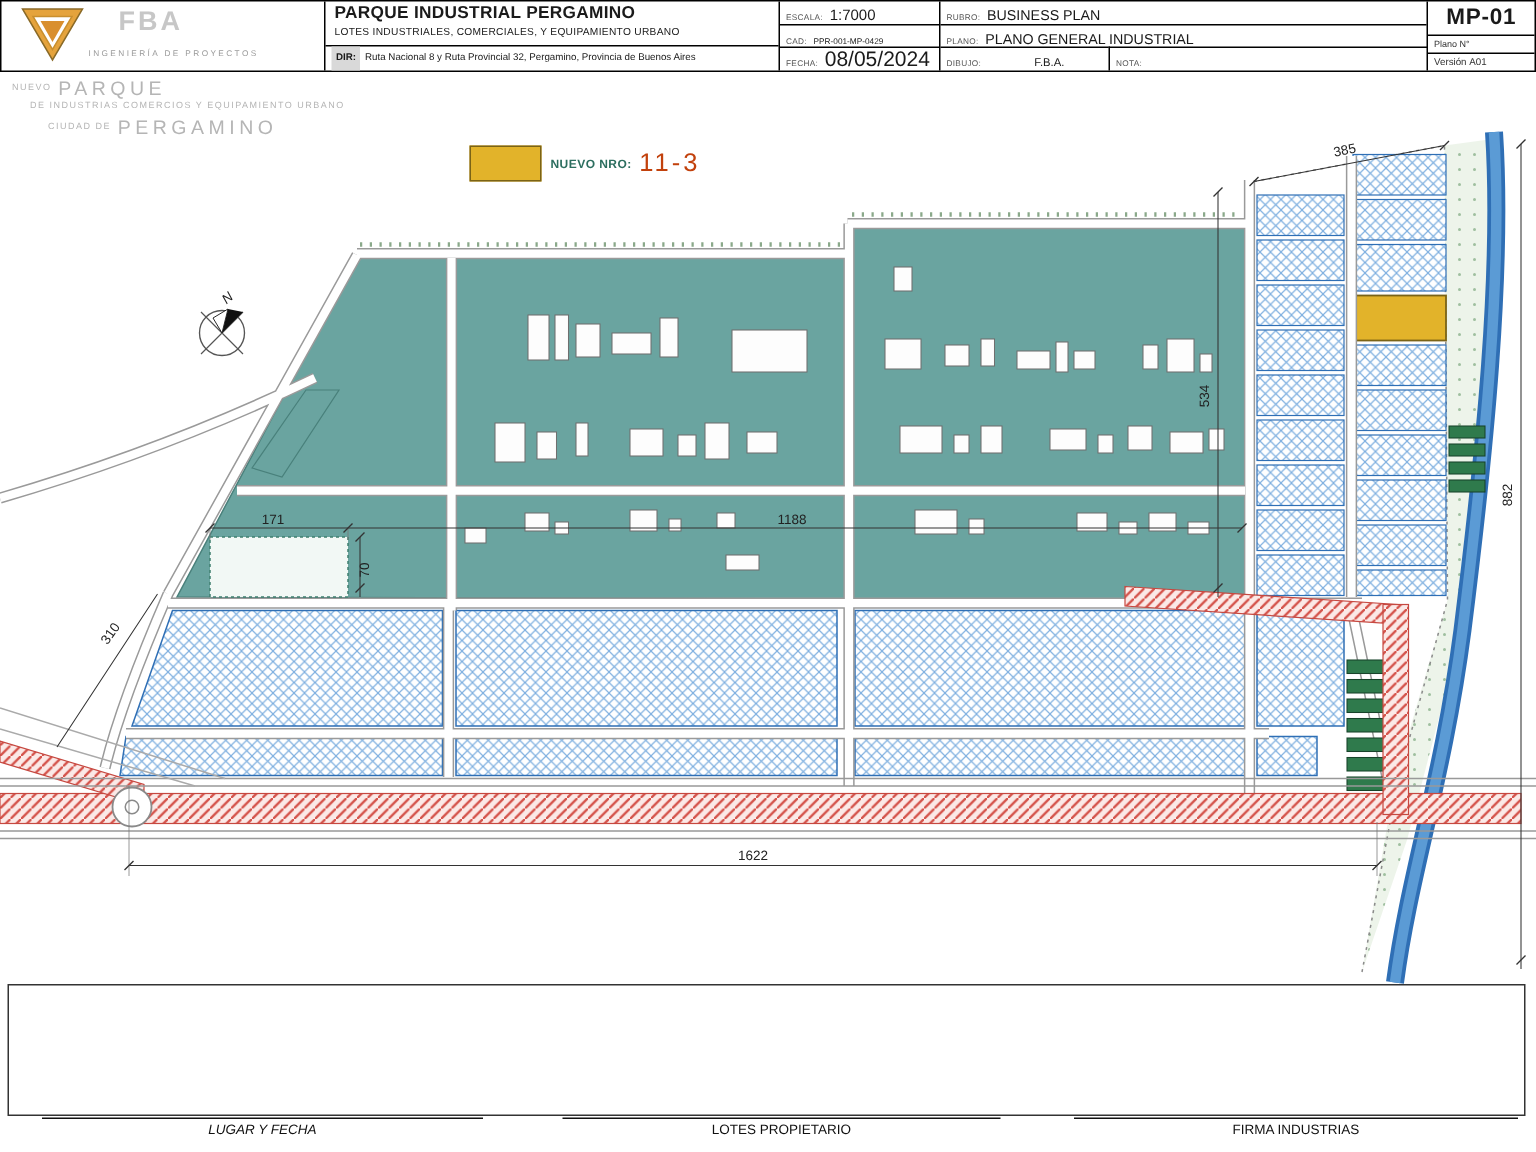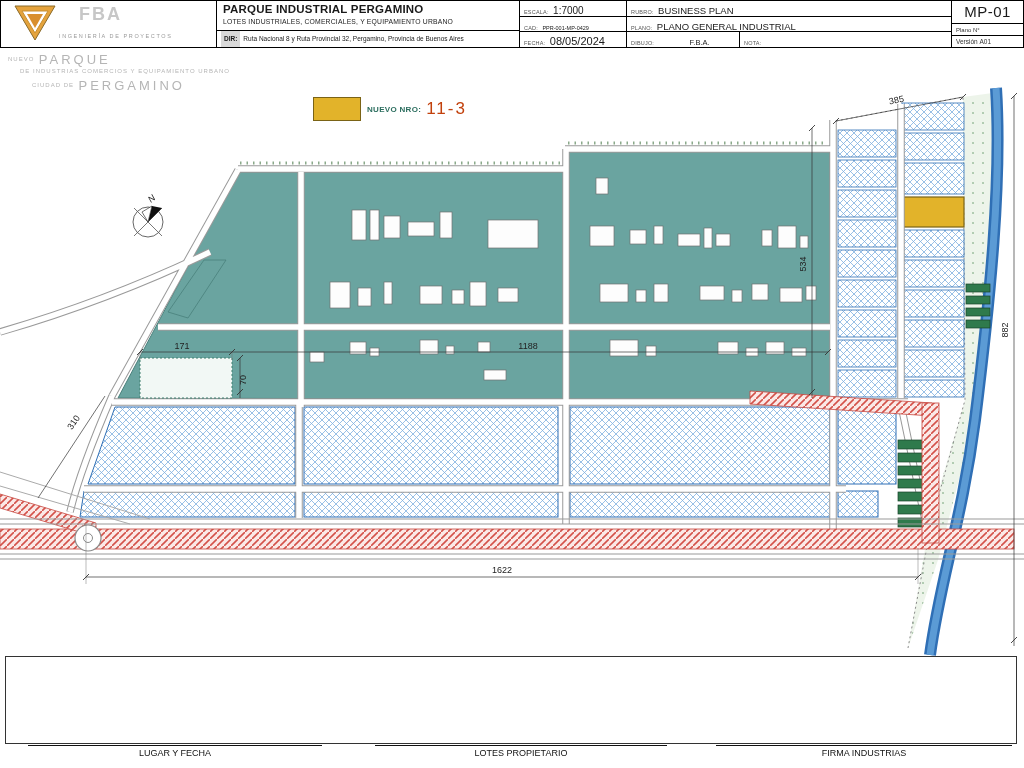--- a/index.html
+++ b/index.html
@@ -18,28 +18,28 @@
   .t-dir{position:absolute;top:29px;left:0;width:100%;height:17px;border-top:1px solid #000;box-sizing:border-box;
          font-size:6.5px;line-height:16px;white-space:nowrap;}
   .dir-lbl{display:inline-block;background:#d9d9d9;font-weight:bold;padding:0 3px;margin:0 3px 0 4px;}
   .m-row{position:absolute;left:0;width:100%;box-sizing:border-box;padding-left:4px;white-space:nowrap;overflow:hidden;}
   .m1{top:0;height:15px;line-height:15px;}
   .m2{top:15px;height:15px;line-height:15px;border-top:1px solid #000;}
   .m3{top:30px;height:16px;line-height:15px;border-top:1px solid #000;}
   .lbl{font-size:5.5px;color:#555;letter-spacing:.2px;}
   .v-escala{font-size:10px;}
   .v-cad{font-size:5.5px;}
-  .v-fecha{font-size:11px;}
+  .v-fecha{font-size:14px;}
   .v-rubro,.v-plano{font-size:9.5px;}
   .v-dibujo{font-size:7.5px;padding-left:31px;}
   .p-dibujo{position:absolute;left:0;top:30px;width:112px;height:16px;line-height:15px;border-top:1px solid #000;
             box-sizing:border-box;padding-left:4px;white-space:nowrap;}
   .p-nota{position:absolute;left:112px;top:30px;width:213px;height:16px;line-height:15px;border-top:1px solid #000;
           border-left:1px solid #000;box-sizing:border-box;padding-left:4px;}
-  .s-code{position:absolute;top:2px;left:0;width:100%;text-align:center;font-size:15px;font-weight:normal;letter-spacing:.5px;}
+  .s-code{position:absolute;top:2px;left:0;width:100%;text-align:center;font-size:15px;font-weight:bold;letter-spacing:.5px;}
   .s-pn{position:absolute;top:22px;left:0;width:100%;height:12px;line-height:12px;border-top:1px solid #000;
         box-sizing:border-box;font-size:6px;padding-left:4px;color:#333;}
   .s-ver{position:absolute;top:34px;left:0;width:100%;height:12px;line-height:11px;border-top:1px solid #000;
          box-sizing:border-box;font-size:6.5px;padding-left:4px;color:#333;}
   .fba-name{position:absolute;left:78px;top:3px;font-size:18px;color:#c7c7c7;letter-spacing:2px;font-weight:bold;}
   .fba-tag{position:absolute;left:58px;top:32px;font-size:5.5px;color:#9a9a9a;letter-spacing:1.6px;}
   
   .wm{position:absolute;top:50px;left:8px;color:#b5b5b5;z-index:4;line-height:1.1;}
   .wm-1s{font-size:6px;letter-spacing:1px;vertical-align:3px;}
   .wm-1{font-size:13px;letter-spacing:3px;}
@@ -48,21 +48,21 @@
   .wm-3s{font-size:6px;letter-spacing:1px;vertical-align:3px;}
   .wm-3b{font-size:13px;letter-spacing:3px;}
   
   .legend{position:absolute;top:97px;left:313px;display:flex;align-items:center;z-index:4;}
   .legend .swatch{width:46px;height:22px;background:#E2B32A;border:1px solid #7a6316;}
   .legend .ll{font-size:8px;font-weight:bold;color:#2c6e5f;margin-left:6px;letter-spacing:.3px;}
   .legend .lv{font-size:17px;color:#c2410c;letter-spacing:2px;margin-left:5px;}
   
   .notes{position:absolute;top:656px;left:5px;width:1012px;height:88px;border:1px solid #333;box-sizing:border-box;background:#fff;z-index:4;}
   .sig{position:absolute;top:745px;border-top:1px solid #111;text-align:center;font-size:9px;padding-top:2px;z-index:4;color:#111;}
-  .sig1{left:28px;width:294px;}
+  .sig1{left:28px;width:294px;font-style:italic;}
   .sig2{left:375px;width:292px;}
   .sig3{left:716px;width:296px;}
   svg text{font-family:"Liberation Sans",sans-serif;}
 </style>
 </head>
 <body>
 
 <svg width="1024" height="768" viewBox="0 0 1024 768" style="position:absolute;top:0;left:0;">
   <defs>
     <pattern id="xblue" width="7" height="7" patternUnits="userSpaceOnUse">

